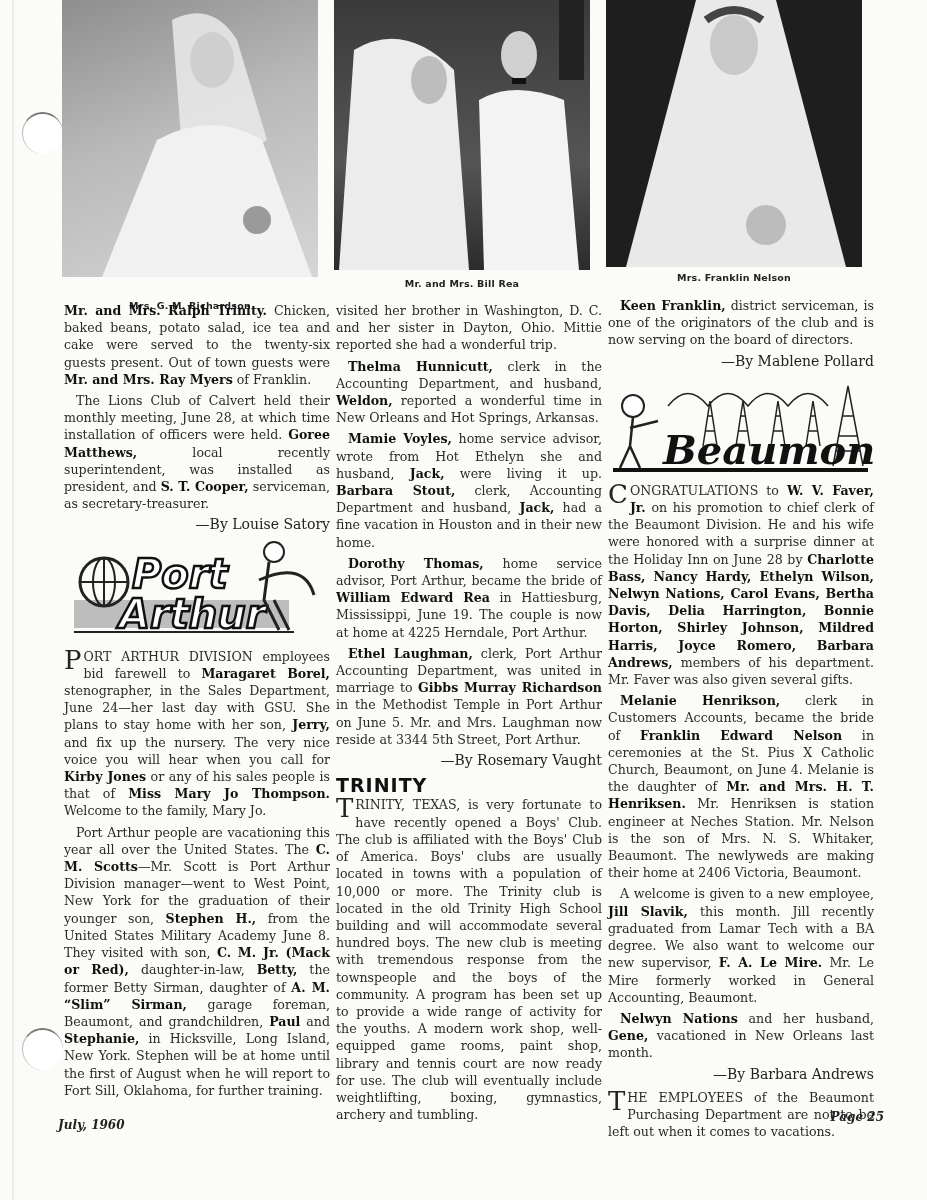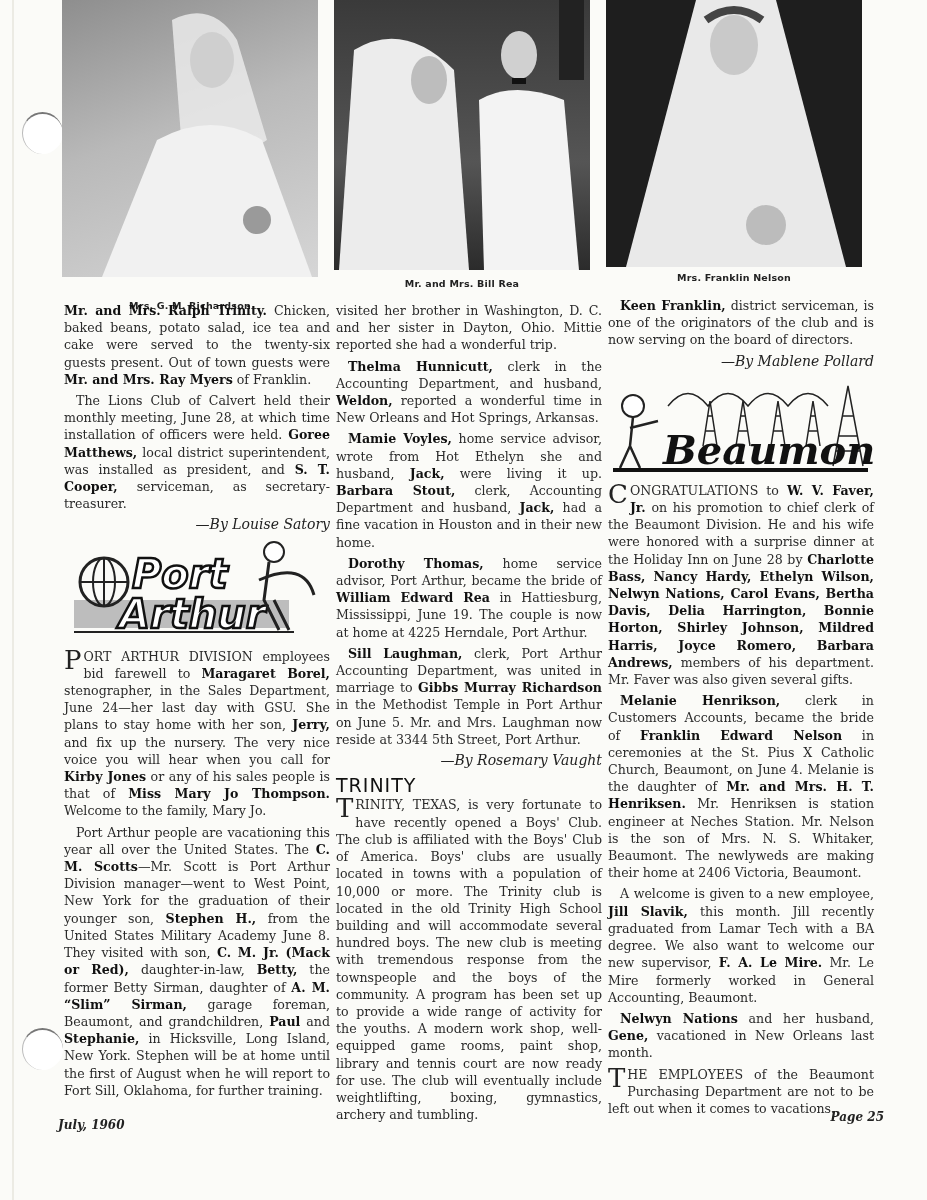--- a/index.html
+++ b/index.html
@@ -8,24 +8,24 @@
   .edge{position:absolute;left:12px;top:0;width:2px;height:1200px;background:#ecebe4;}
   .hole{position:absolute;left:22px;width:40px;height:40px;border-radius:50%;
         border-top:2px solid #777;border-left:1px solid #bbb;background:#fff;}
   .photo{position:absolute;overflow:hidden;}
   .cap{position:absolute;font-family:"DejaVu Sans","Liberation Sans",sans-serif;font-size:9.5px;
        font-weight:bold;color:#222;text-align:center;width:256px;letter-spacing:.2px;}
   .col{position:absolute;width:266px;font-size:12.6px;line-height:17.2px;text-align:justify;}
   .col p{margin:0 0 4px 0;text-indent:12px;}
   .col p.noind{text-indent:0;}
   .col b{font-weight:bold;color:#111;}
-  .byline{font-style:italic;text-align:right;font-size:14px;margin:4px 0 6px 0;color:#222;}
+  .byline{text-align:right;font-size:14px;margin:4px 0 6px 0;color:#222;}
   .drop{font-size:26px;line-height:20px;float:left;margin:2px 2px 0 0;color:#222;}
   .dropp{text-indent:0 !important;}
-  .trin-head{font-family:"DejaVu Sans","Liberation Sans",sans-serif;font-weight:400;font-size:19px;
+  .trin-head{font-family:"DejaVu Sans","Liberation Sans",sans-serif;font-weight:700;font-size:19px;
              letter-spacing:1px;color:#111;margin:8px 0 2px 0;}
   .logo{position:relative;}
   .footer{position:absolute;font-family:"DejaVu Serif","Liberation Serif",serif;font-style:italic;font-weight:bold;font-size:12px;color:#222;}
 </style>
 </head>
 <body>
 
 <div class="edge"></div>
 <div class="hole" style="top:112px"></div>
 <div class="hole" style="top:1028px"></div>
@@ -57,21 +57,21 @@
     <path d="M90 0 L170 0 L240 267 L20 267 Z" fill="#e9e9e9"></path>
     <ellipse cx="128" cy="45" rx="24" ry="30" fill="#c9c9c9"></ellipse>
     <path d="M100 20 Q128 0 156 20" stroke="#444" stroke-width="8" fill="none"></path>
     <circle cx="160" cy="225" r="20" fill="#bcbcbc"></circle>
   </svg>
 </div>
 <div class="cap" style="left:606px;top:272px">Mrs. Franklin Nelson</div>
 
 <div class="col" style="left:64px;top:302px;">
   <p class="noind"><b>Mr. and Mrs. Ralph Trinity.</b><span> Chicken, baked beans, potato salad, ice tea and cake were served to the twenty-six guests present. Out of town guests were </span><b>Mr. and Mrs. Ray Myers</b><span> of Franklin.</span></p>
-  <p><span>The Lions Club of Calvert held their monthly meeting, June 28, at which time installation of officers were held. </span><b>Goree Matthews,</b><span> local district superintendent, was installed as president, and </span><b>S. T. Cooper,</b><span> serviceman, as secretary-treasurer.</span></p>
+  <p><span>The Lions Club of Calvert held their monthly meeting, June 28, at which time installation of officers were held. </span><b>Goree Matthews,</b><span> local recently superintendent, was installed as president, and </span><b>S. T. Cooper,</b><span> serviceman, as secretary-treasurer.</span></p>
   <div class="byline">—By Louise Satory</div>
 
   <div class="logo" style="height:100px;margin:4px 0 8px 0;font-style:italic;">
     <svg width="266" height="100">
       <rect x="10" y="60" width="215" height="28" fill="#bdbdbd"></rect>
       <line x1="10" y1="92" x2="230" y2="92" stroke="#222" stroke-width="2"></line>
       <circle cx="40" cy="42" r="24" fill="none" stroke="#222" stroke-width="3"></circle>
       <line x1="16" y1="42" x2="64" y2="42" stroke="#222" stroke-width="2"></line>
       <line x1="40" y1="18" x2="40" y2="66" stroke="#222" stroke-width="2"></line>
       <ellipse cx="40" cy="42" rx="11" ry="24" fill="none" stroke="#222" stroke-width="2"></ellipse>
@@ -85,21 +85,21 @@
 
   <p class="dropp"><span class="drop">P</span><span>ORT ARTHUR DIVISION employees bid farewell to </span><b>Maragaret Borel,</b><span> stenographer, in the Sales Department, June 24—her last day with GSU. She plans to stay home with her son, </span><b>Jerry,</b><span> and fix up the nursery. The very nice voice you will hear when you call for </span><b>Kirby Jones</b><span> or any of his sales people is that of </span><b>Miss Mary Jo Thompson.</b><span> Welcome to the family, Mary Jo.</span></p>
   <p><span>Port Arthur people are vacationing this year all over the United States. The </span><b>C. M. Scotts</b><span>—Mr. Scott is Port Arthur Division manager—went to West Point, New York for the graduation of their younger son, </span><b>Stephen H.,</b><span> from the United States Military Academy June 8. They visited with son, </span><b>C. M. Jr. (Mack or Red),</b><span> daughter-in-law, </span><b>Betty,</b><span> the former Betty Sirman, daughter of </span><b>A. M. “Slim” Sirman,</b><span> garage foreman, Beaumont, and grandchildren, </span><b>Paul</b><span> and </span><b>Stephanie,</b><span> in Hicksville, Long Island, New York. Stephen will be at home until the first of August when he will report to Fort Sill, Oklahoma, for further training.</span></p>
 </div>
 
 <div class="col" style="left:336px;top:302px;">
   <p class="noind">visited her brother in Washington, D. C. and her sister in Dayton, Ohio. Mittie reported she had a wonderful trip.</p>
   <p><b>Thelma Hunnicutt,</b><span> clerk in the Accounting Department, and husband, </span><b>Weldon,</b><span> reported a wonderful time in New Orleans and Hot Springs, Arkansas.</span></p>
   <p><b>Mamie Voyles,</b><span> home service advisor, wrote from Hot Ethelyn she and husband, </span><b>Jack,</b><span> were living it up. </span><b>Barbara Stout,</b><span> clerk, Accounting Department and husband, </span><b>Jack,</b><span> had a fine vacation in Houston and in their new home.</span></p>
   <p><b>Dorothy Thomas,</b><span> home service advisor, Port Arthur, became the bride of </span><b>William Edward Rea</b><span> in Hattiesburg, Mississippi, June 19. The couple is now at home at 4225 Herndale, Port Arthur.</span></p>
-  <p><b>Sill Laughman,</b><span> clerk, Port Arthur Accounting Department, was united in marriage to </span><b>Gibbs Murray Richardson</b><span> in the Methodist Temple in Port Arthur on June 5. Mr. and Mrs. Laughman now reside at 3344 5th Street, Port Arthur.</span></p>
+  <p><b>Ethel Laughman,</b><span> clerk, Port Arthur Accounting Department, was united in marriage to </span><b>Gibbs Murray Richardson</b><span> in the Methodist Temple in Port Arthur on June 5. Mr. and Mrs. Laughman now reside at 3344 5th Street, Port Arthur.</span></p>
   <div class="byline">—By Rosemary Vaught</div>
   <div class="trin-head">TRINITY</div>
   <p class="dropp"><span class="drop">T</span><span>RINITY, TEXAS, is very fortunate to have recently opened a Boys' Club. The club is affiliated with the Boys' Club of America. Boys' clubs are usually located in towns with a population of 10,000 or more. The Trinity club is located in the old Trinity High School building and will accommodate several hundred boys. The new club is meeting with tremendous response from the townspeople and the boys of the community. A program has been set up to provide a wide range of activity for the youths. A modern work shop, well-equipped game rooms, paint shop, library and tennis court are now ready for use. The club will eventually include weightlifting, boxing, gymnastics, archery and tumbling.</span></p>
 </div>
 
 <div class="col" style="left:608px;top:287px;margin-top:10px;">
   <p><b>Keen Franklin,</b><span> district serviceman, is one of the originators of the club and is now serving on the board of directors.</span></p>
   <div class="byline">—By Mablene Pollard</div>
 
   <div class="logo" style="height:100px;margin:4px 0 6px 0;">
@@ -116,17 +116,18 @@
       <path d="M25 41 L22 70 L12 92 M22 70 L32 92 M22 52 L50 45" stroke="#222" stroke-width="2.5" fill="none"></path>
       <text x="55" y="88" font-family="DejaVu Serif, serif" font-style="italic" font-weight="bold" font-size="40" fill="#111">Beaumont</text>
       <rect x="5" y="92" width="255" height="4" fill="#111"></rect>
     </svg>
   </div>
 
   <p class="dropp"><span class="drop">C</span><span>ONGRATULATIONS to </span><b>W. V. Faver, Jr.</b><span> on his promotion to chief clerk of the Beaumont Division. He and his wife were honored with a surprise dinner at the Holiday Inn on June 28 by </span><b>Charlotte Bass, Nancy Hardy, Ethelyn Wilson, Nelwyn Nations, Carol Evans, Bertha Davis, Delia Harrington, Bonnie Horton, Shirley Johnson, Mildred Harris, Joyce Romero, Barbara Andrews,</b><span> members of his department. Mr. Faver was also given several gifts.</span></p>
   <p><b>Melanie Henrikson,</b><span> clerk in Customers Accounts, became the bride of </span><b>Franklin Edward Nelson</b><span> in ceremonies at the St. Pius X Catholic Church, Beaumont, on June 4. Melanie is the daughter of </span><b>Mr. and Mrs. H. T. Henriksen.</b><span> Mr. Henriksen is station engineer at Neches Station. Mr. Nelson is the son of Mrs. N. S. Whitaker, Beaumont. The newlyweds are making their home at 2406 Victoria, Beaumont.</span></p>
   <p><span>A welcome is given to a new employee, </span><b>Jill Slavik,</b><span> this month. Jill recently graduated from Lamar Tech with a BA degree. We also want to welcome our new supervisor, </span><b>F. A. Le Mire.</b><span> Mr. Le Mire formerly worked in General Accounting, Beaumont.</span></p>
   <p><b>Nelwyn Nations</b><span> and her husband, </span><b>Gene,</b><span> vacationed in New Orleans last month.</span></p>
+  <div class="byline">—By Barbara Andrews</div>
   <p class="dropp"><span class="drop">T</span><span>HE EMPLOYEES of the Beaumont Purchasing Department are not to be left out when it comes to vacations.</span></p>
 </div>
 
 <div class="footer" style="left:58px;top:1118px;">July, 1960</div>
 <div class="footer" style="right:43px;top:1110px;">Page 25</div>
 
 </body></html>

